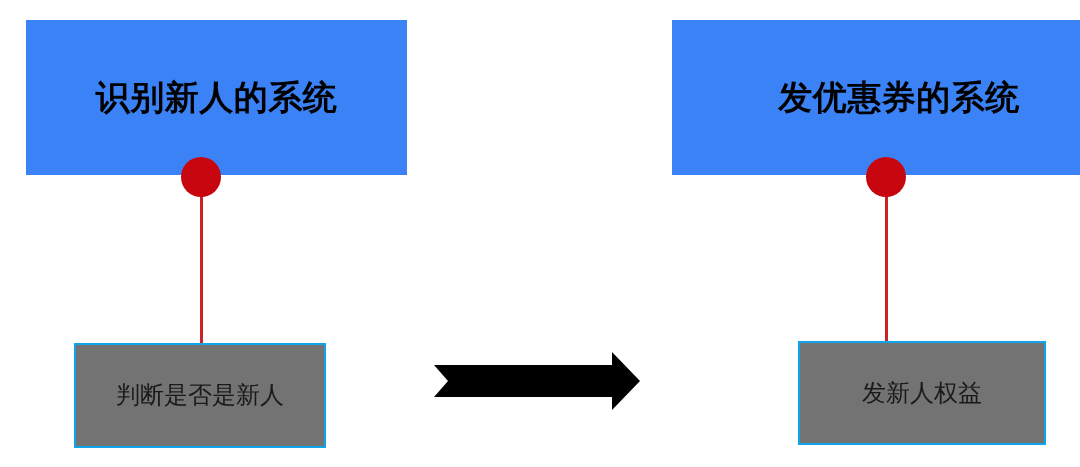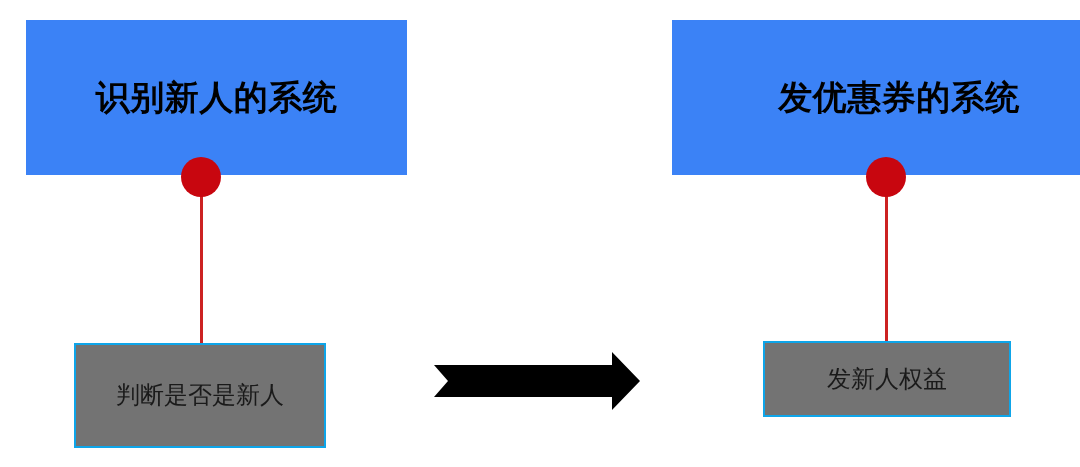--- a/index.html
+++ b/index.html
@@ -72,21 +72,21 @@
   .task-box-label {
     font-family: "Liberation Serif", "DejaVu Serif", serif;
     font-weight: normal;
     font-size: 24px;
     line-height: 1.2;
     color: #1a1a1a;
     white-space: nowrap;
     user-select: none;
   }
   #task-box-left  { left: 74px;  top: 343px; width: 252px; height: 105px; }
-  #task-box-right { left: 763px; top: 341px; width: 248px; height: 76px; }
+  #task-box-right { left: 798px; top: 341px; width: 248px; height: 104px; }
 
   
   #flow-arrow {
     position: absolute;
     left: 430px;
     top: 352px;
     width: 214px;
     height: 58px;
   }
 </style>

